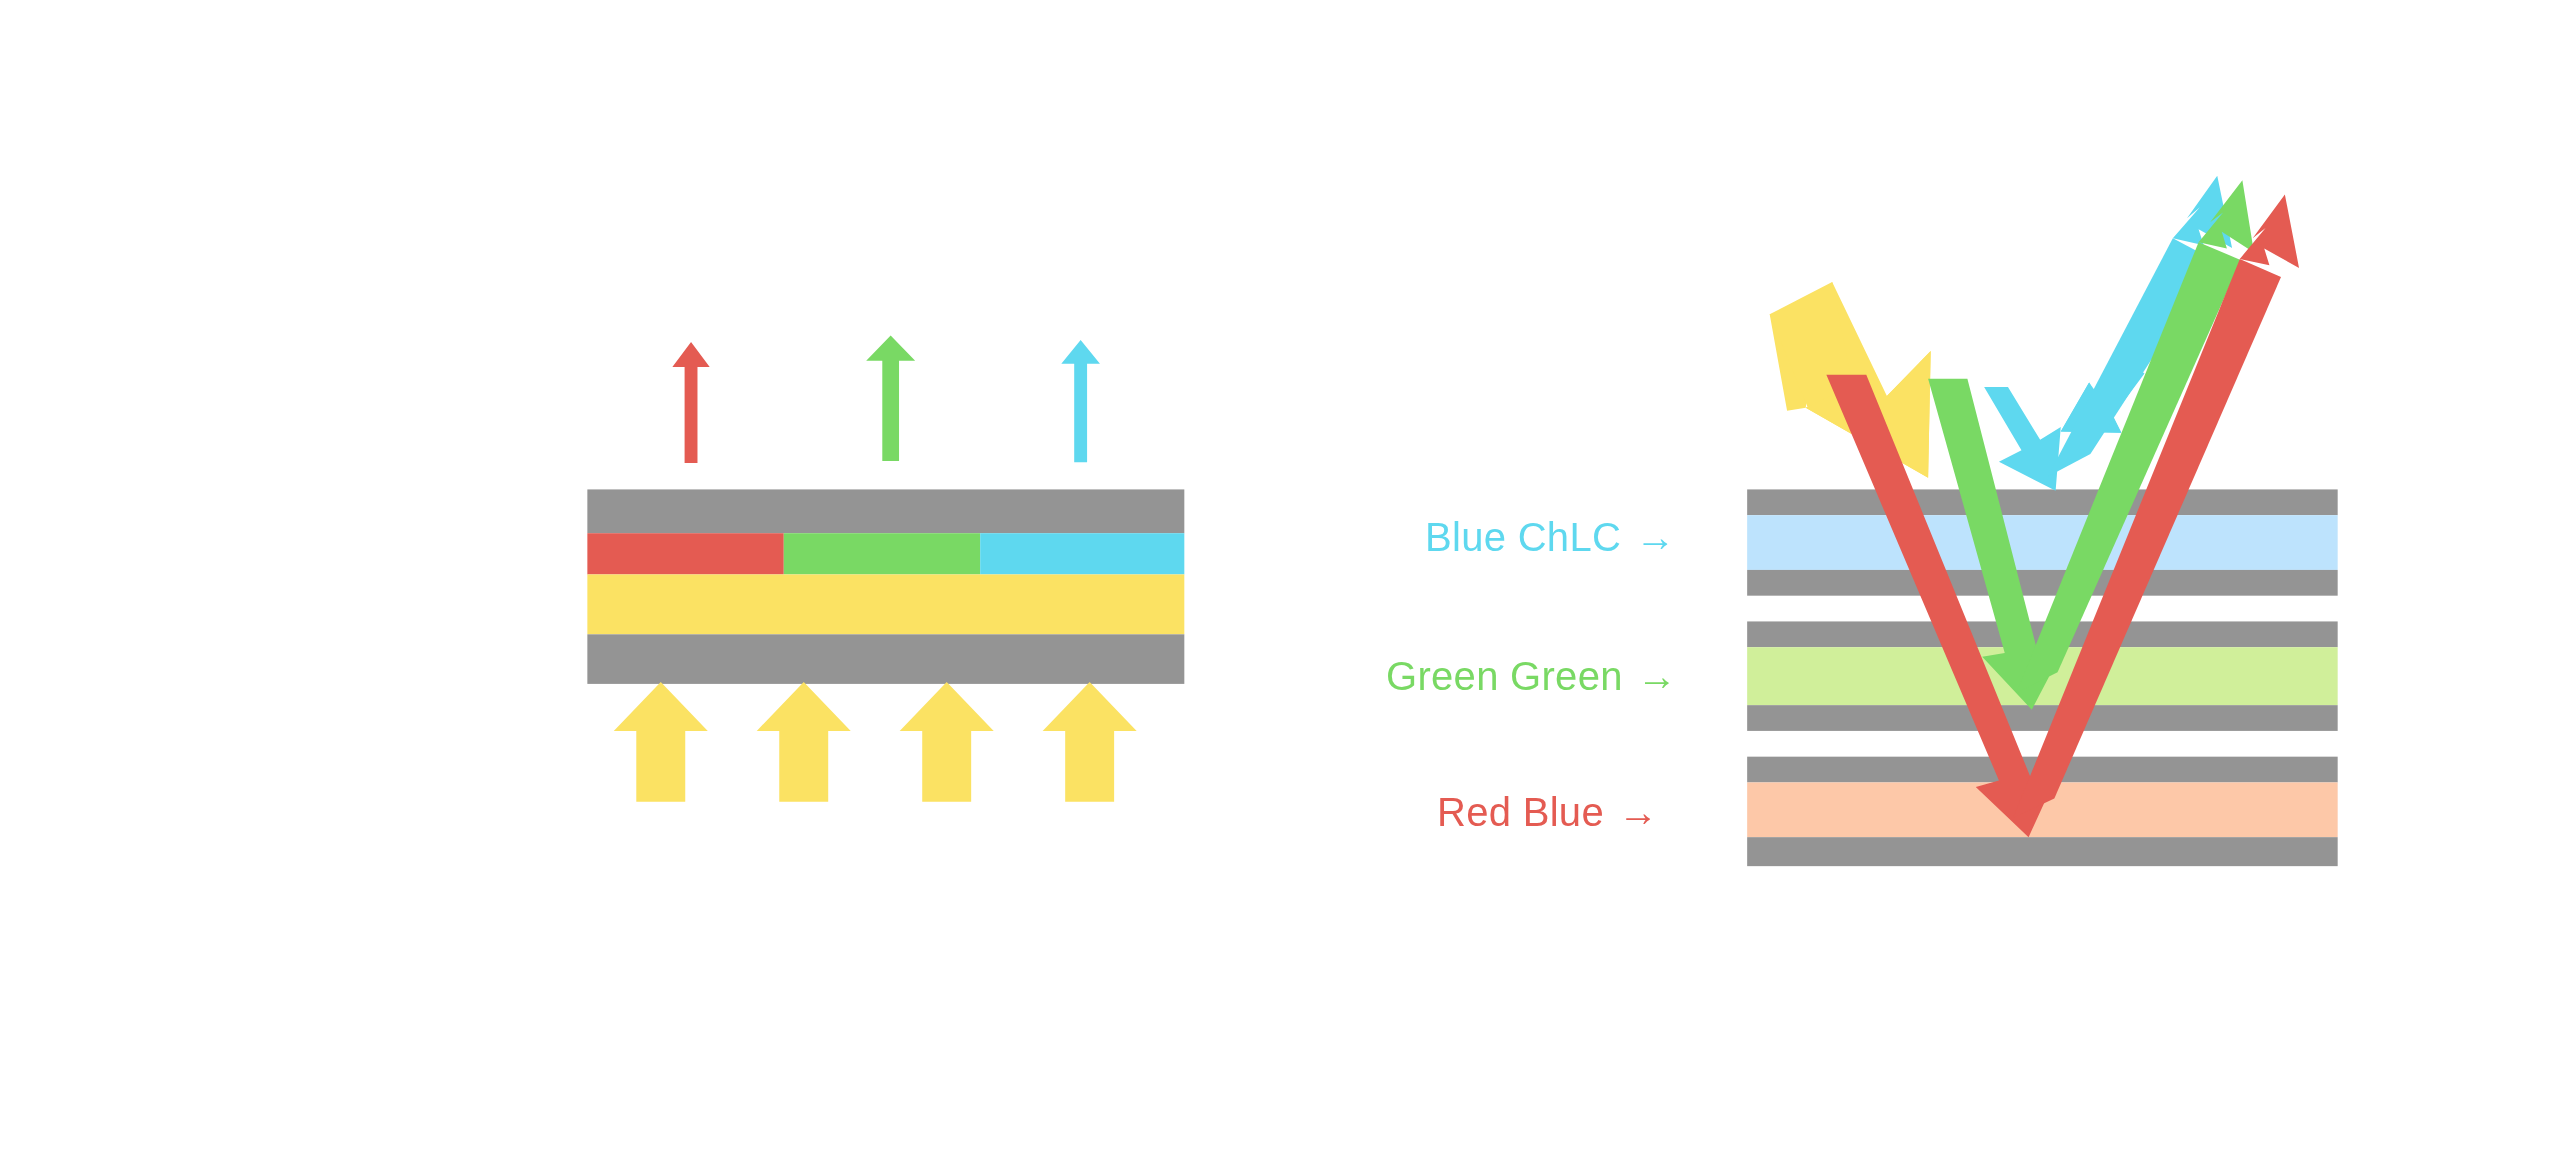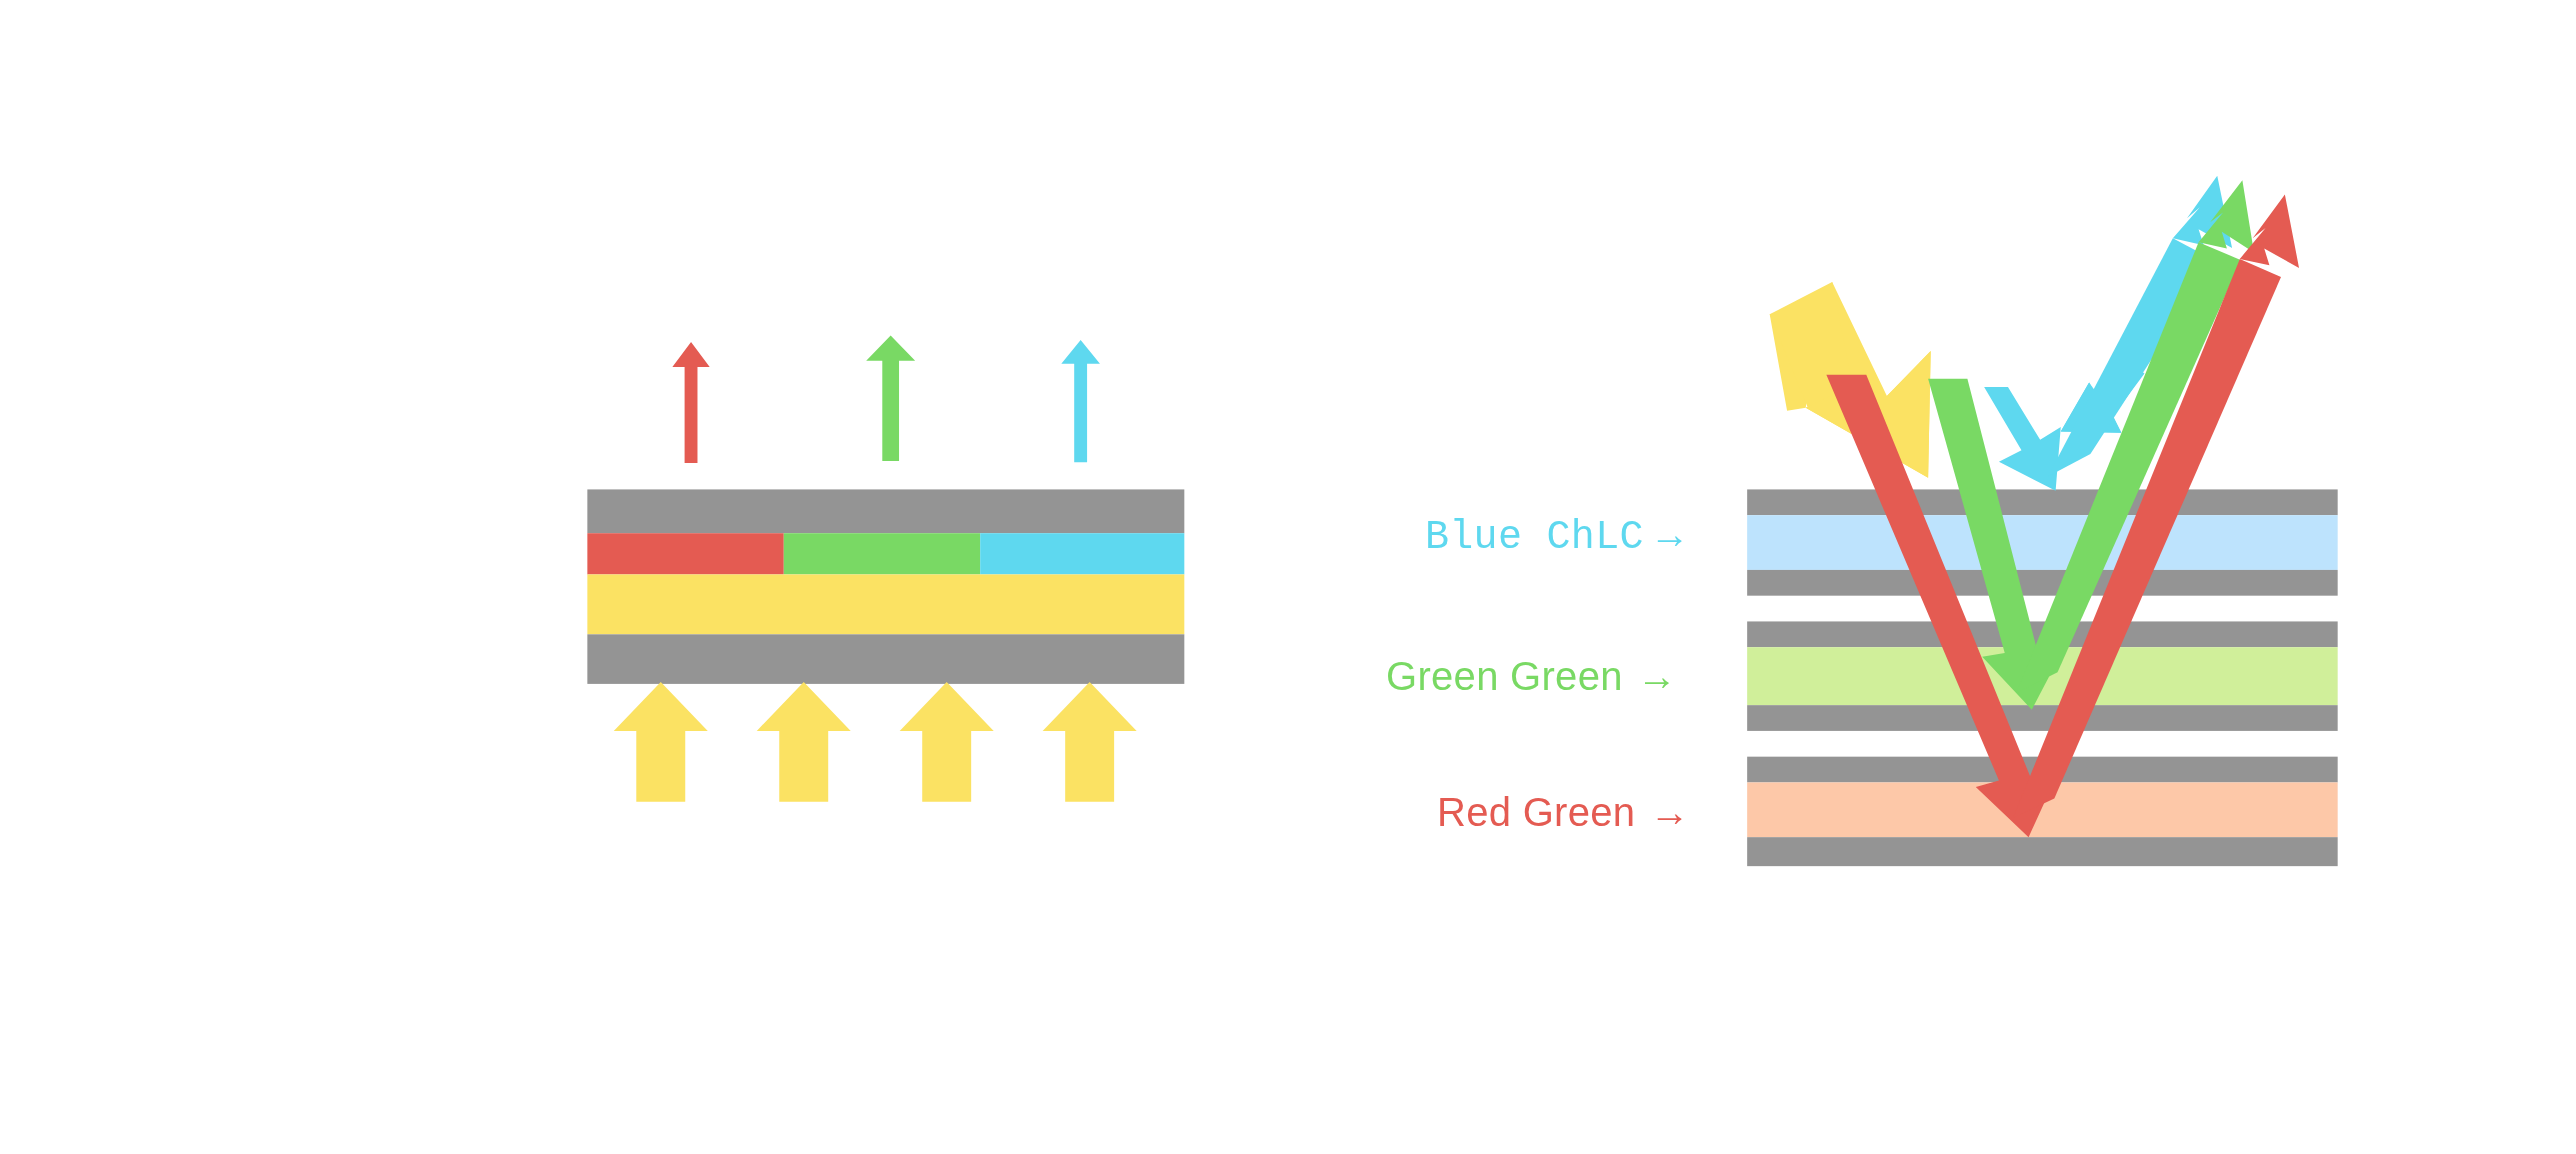--- a/index.html
+++ b/index.html
@@ -98,26 +98,26 @@
     <g>
       <path d="M2836 582 L2898 582 L3160 1224 L3192 1208 L3150 1300 L3068 1222 L3104 1212 Z" fill="#e45b52"></path>
     </g>
 
     <g>
       <path d="M3126 1270 L3190 1240 L3542 430 L3478 402 Z" fill="#e45b52"></path>
       <path d="M3478 402 L3518 354 L3498 370 L3548 302 L3570 416 L3516 386 L3524 412 Z" fill="#e45b52"></path>
     </g>
   </svg>
 
-  <div class="lbl lbl-blue" style="left:1425px;top:515px;font-family:Liberation Mono, monospace;">
+  <div class="lbl lbl-blue" style="left:1425px;top:515px;">
     <span>Blue ChLC</span><span style="padding-left:14px;">→</span>
   </div>
 
   <div class="lbl lbl-green" style="left:1386px;top:654px;">
     <span>Green Green</span><span style="padding-left:14px;">→</span>
   </div>
 
   <div class="lbl lbl-red" style="left:1437px;top:790px;">
-    <span>Red Green</span><span style="padding-left:14px;">→</span>
+    <span>Red Blue</span><span style="padding-left:14px;">→</span>
   </div>
 
 </div>
 
 
 </body></html>

